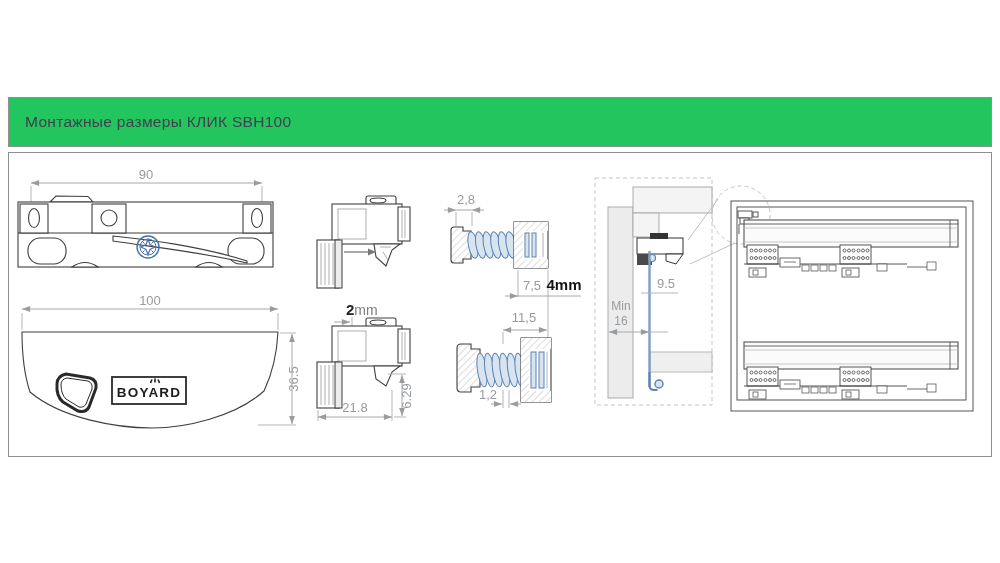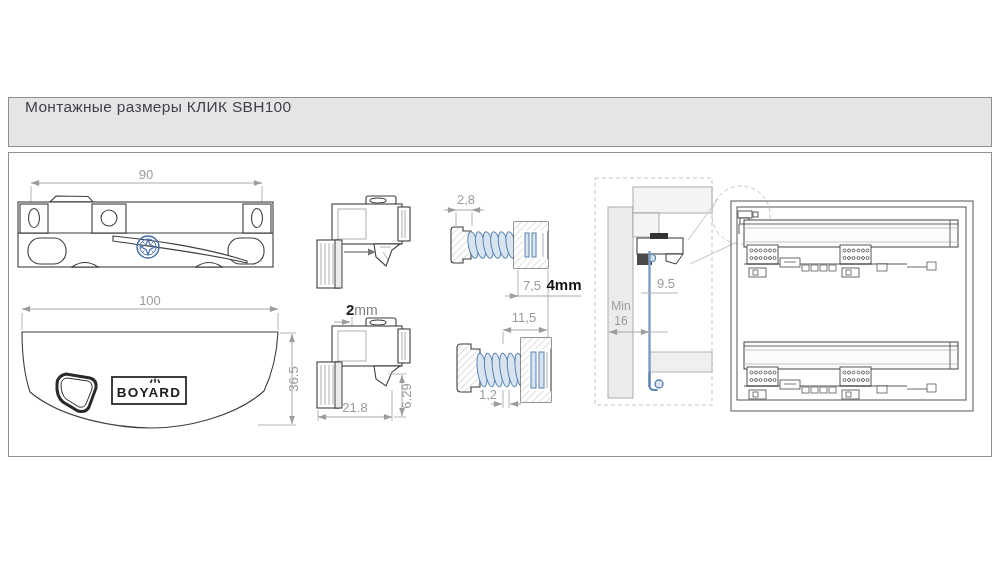--- a/index.html
+++ b/index.html
@@ -1,18 +1,18 @@
 <!DOCTYPE html>
 <html><head>
 <meta charset="utf-8">
 <style>
   html,body{margin:0;padding:0;background:#ffffff;width:1000px;height:563px;overflow:hidden;
     font-family:"Liberation Sans",sans-serif;}
   .title-bar{position:absolute;left:8px;top:97px;width:982px;height:48px;border:1px solid #8f8f8f;
-    background:#e5e5e5;display:flex;align-items:flex-start;}
+    background:#22c55e;display:flex;align-items:center;}
   .title-bar span{margin-left:16px;font-size:15.5px;letter-spacing:.3px;color:#41414d;font-weight:500;}
   .content-box{position:absolute;left:8px;top:152px;width:982px;height:303px;border:1px solid #8f8f8f;
     background:#ffffff;}
   svg{position:absolute;left:8px;top:152px;}
   text{font-family:"Liberation Sans",sans-serif;}
   .dim{font-size:13px;fill:#989b9e;}
   .dim-sm{font-size:12px;fill:#989b9e;}
   .dim-bold{font-size:15px;font-weight:bold;fill:#141414;}
   .g2{font-size:15px;font-weight:bold;fill:#222;}
   .g2u{font-size:14px;fill:#7d7d7d;}

